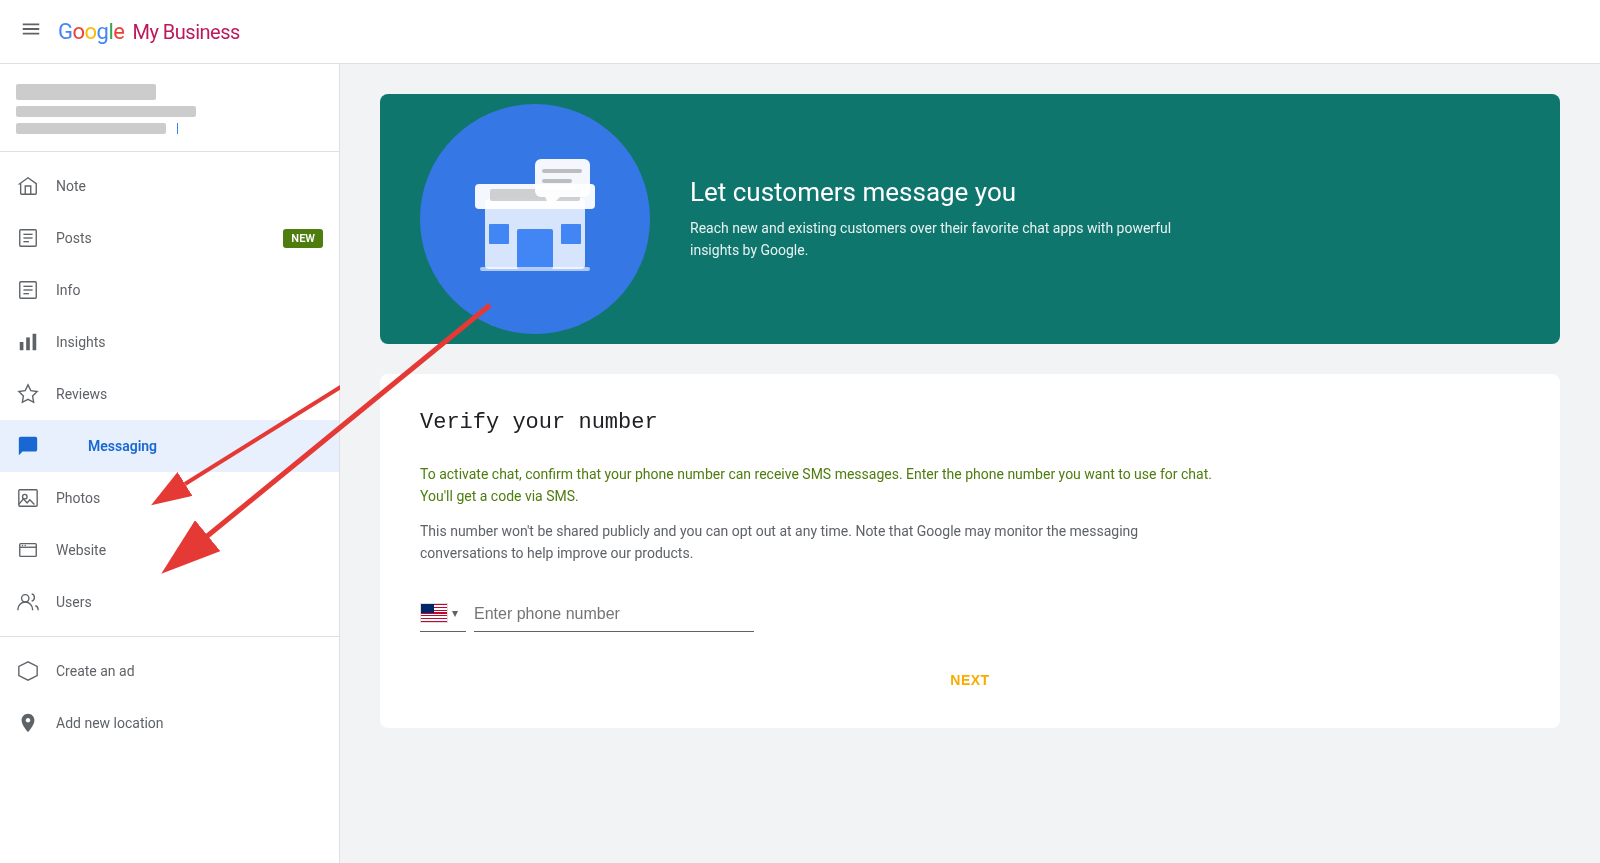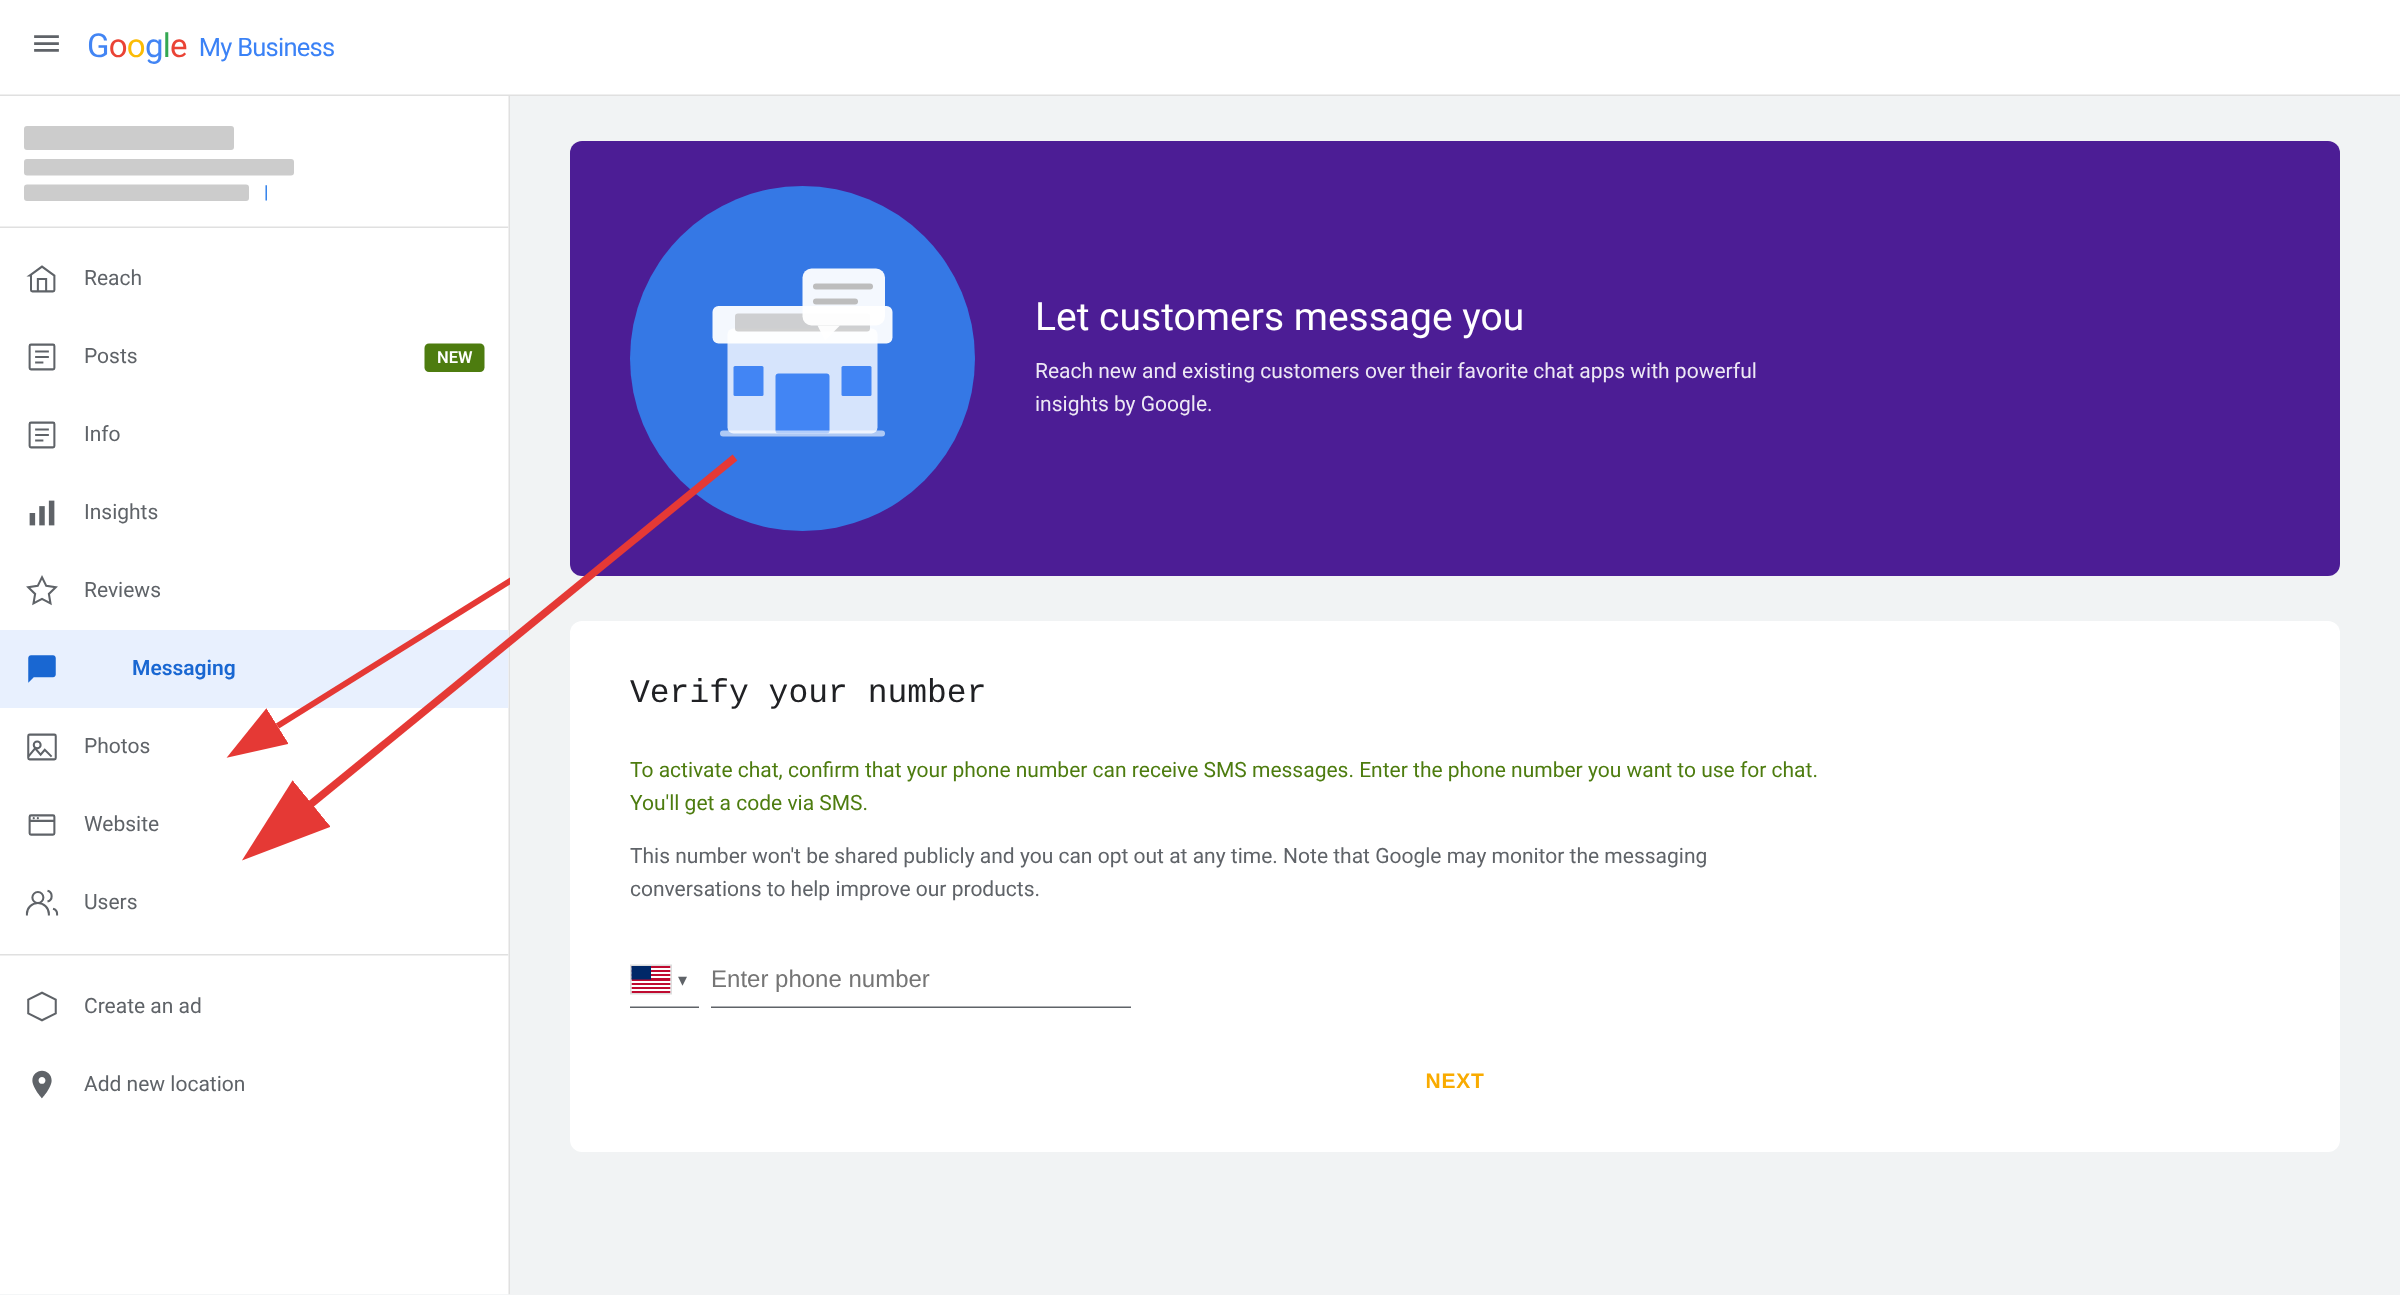--- a/index.html
+++ b/index.html
@@ -30,22 +30,22 @@
       align-items: center;
       font-size: 22px;
       font-weight: 400;
       letter-spacing: -0.5px;
     }
     .g-blue { color: #4285f4; }
     .g-red { color: #ea4335; }
     .g-yellow { color: #fbbc05; }
     .g-green { color: #34a853; }
     .header-app-name {
-      font-size: 17px;
-      color: #3b82f6;
+      font-size: 20px;
+      color: #be185d;
       font-weight: 400;
       margin-left: 8px;
       text-align: center;
     }
 
     
     .layout {
       display: flex;
       margin-top: 64px;
       height: calc(863px - 64px);
@@ -147,26 +147,26 @@
     
     .main-content {
       flex: 1;
       overflow-y: auto;
       padding: 30px 40px;
       background: #f1f3f4;
     }
 
     
     .hero-banner {
-      background: #4c1d95;
+      background: #0f766e;
       border-radius: 8px;
       display: flex;
       align-items: center;
       padding: 0 40px;
-      height: 290px;
+      height: 250px;
       margin-bottom: 30px;
       overflow: hidden;
     }
 
     .hero-icon-area {
       width: 230px;
       height: 230px;
       border-radius: 50%;
       background: #3578e5;
       display: flex;
@@ -361,21 +361,21 @@
 
     <div class="nav-items">
 
       <div class="nav-item">
         <span class="nav-icon">
           <svg class="icon-svg" viewBox="0 0 24 24">
               <path d="M3 9.5L12 3l9 6.5V20a1 1 0 01-1 1H5a1 1 0 01-1-1V9.5z" fill="none" stroke="currentColor" stroke-width="1.5"></path>
               <path d="M9 21V12h6v9" fill="none" stroke="currentColor" stroke-width="1.5"></path>
             </svg>
         </span>
-        <span class="nav-label">Reach</span>
+        <span class="nav-label">Note</span>
       </div>
 
       <div class="nav-item">
         <span class="nav-icon">
           <svg class="icon-svg" viewBox="0 0 24 24">
               <rect x="3" y="3" width="18" height="18" rx="1" fill="none" stroke="currentColor" stroke-width="1.5"></rect>
               <line x1="7" y1="8" x2="17" y2="8" stroke="currentColor" stroke-width="1.5"></line>
               <line x1="7" y1="12" x2="17" y2="12" stroke="currentColor" stroke-width="1.5"></line>
               <line x1="7" y1="16" x2="13" y2="16" stroke="currentColor" stroke-width="1.5"></line>
             </svg>

